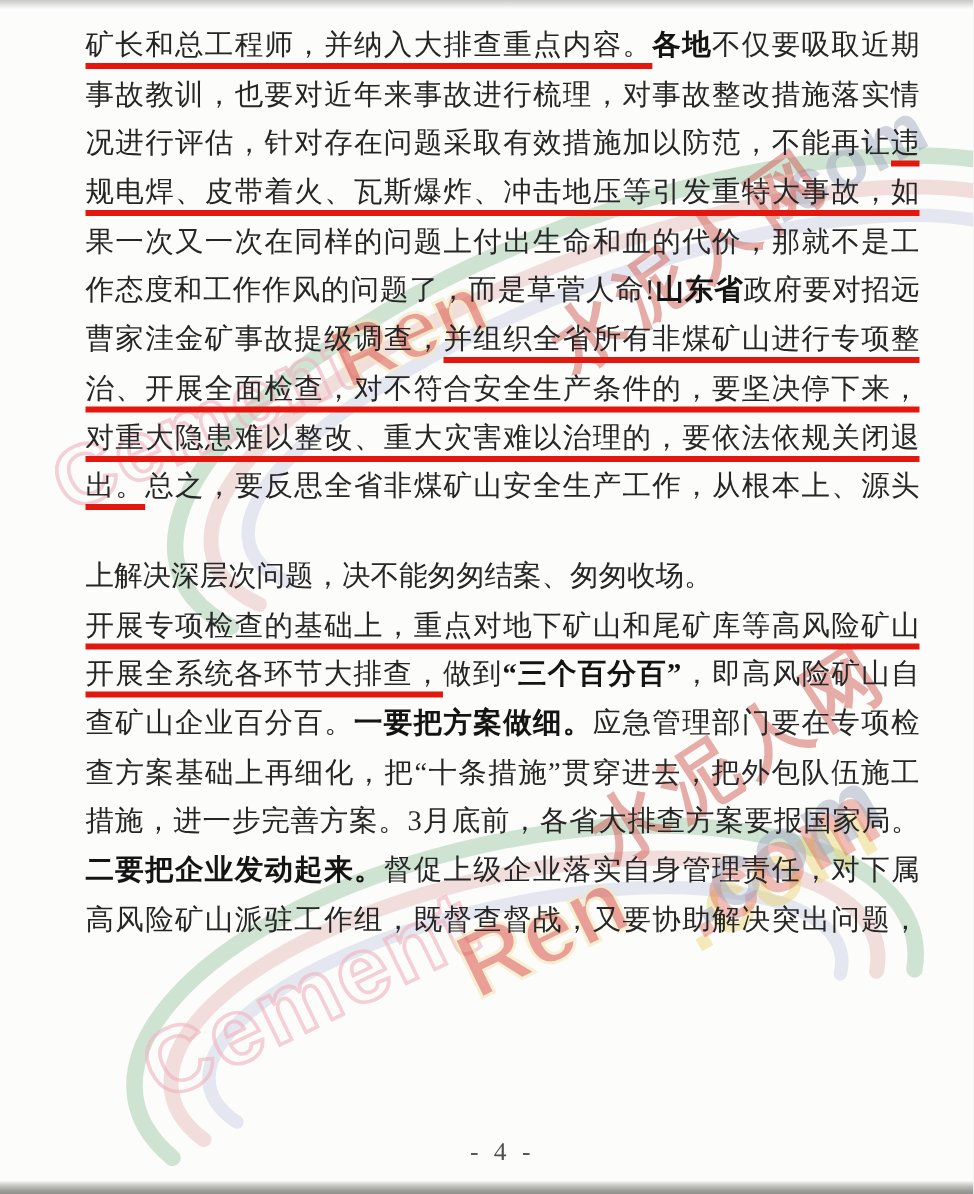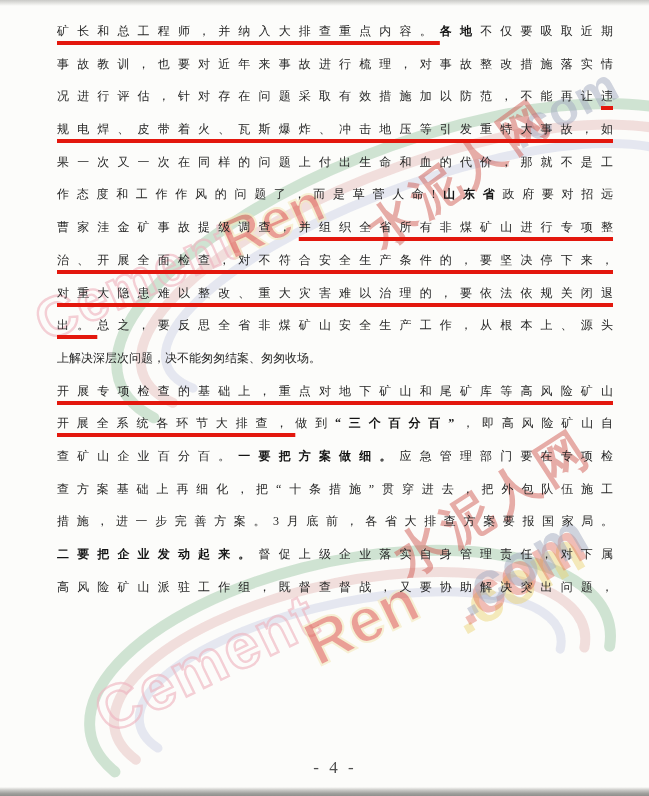--- a/index.html
+++ b/index.html
@@ -41,25 +41,25 @@
   .wm-com{fill:var(--wm-blue);opacity:.5;letter-spacing:1px;}
   .wm-com-red{fill:var(--wm-ren-red);opacity:.4;letter-spacing:1px;}
   .wm-com-yel{fill:var(--wm-yellow);opacity:.45;letter-spacing:1px;}
   .wm-cn{fill:var(--wm-cn-red);opacity:.5;letter-spacing:6px;}
   .sz-a{font-size:56px;} .sz-b{font-size:62px;} .sz-com-a{font-size:48px;}
   .sz-com-b{font-size:60px;} .sz-cn-a{font-size:48px;} .sz-cn-b{font-size:50px;}
 
   
   .doc{position:absolute;left:57px;right:36px;top:15px;color:var(--text-ink);}
   .line{
-    font-size:12px;line-height:32.7px;height:32.7px;
+    font-size:19px;line-height:32.7px;height:32.7px;
     text-align:justify;text-align-last:justify;text-justify:inter-character;
     white-space:nowrap;
   }
-  .line.short{text-align-last:left;}
+  .line.short{text-align-last:left;margin-top:27px;}
   .line .b{font-weight:bold;color:#141414;}
   .line .u{
     text-decoration:underline;
     text-decoration-color:var(--underline-red);
     text-decoration-thickness:3.5px;
     text-underline-offset:6px;
     text-decoration-skip-ink:none;
   }
   .page-number{
     position:absolute;left:57px;right:36px;top:758px;

